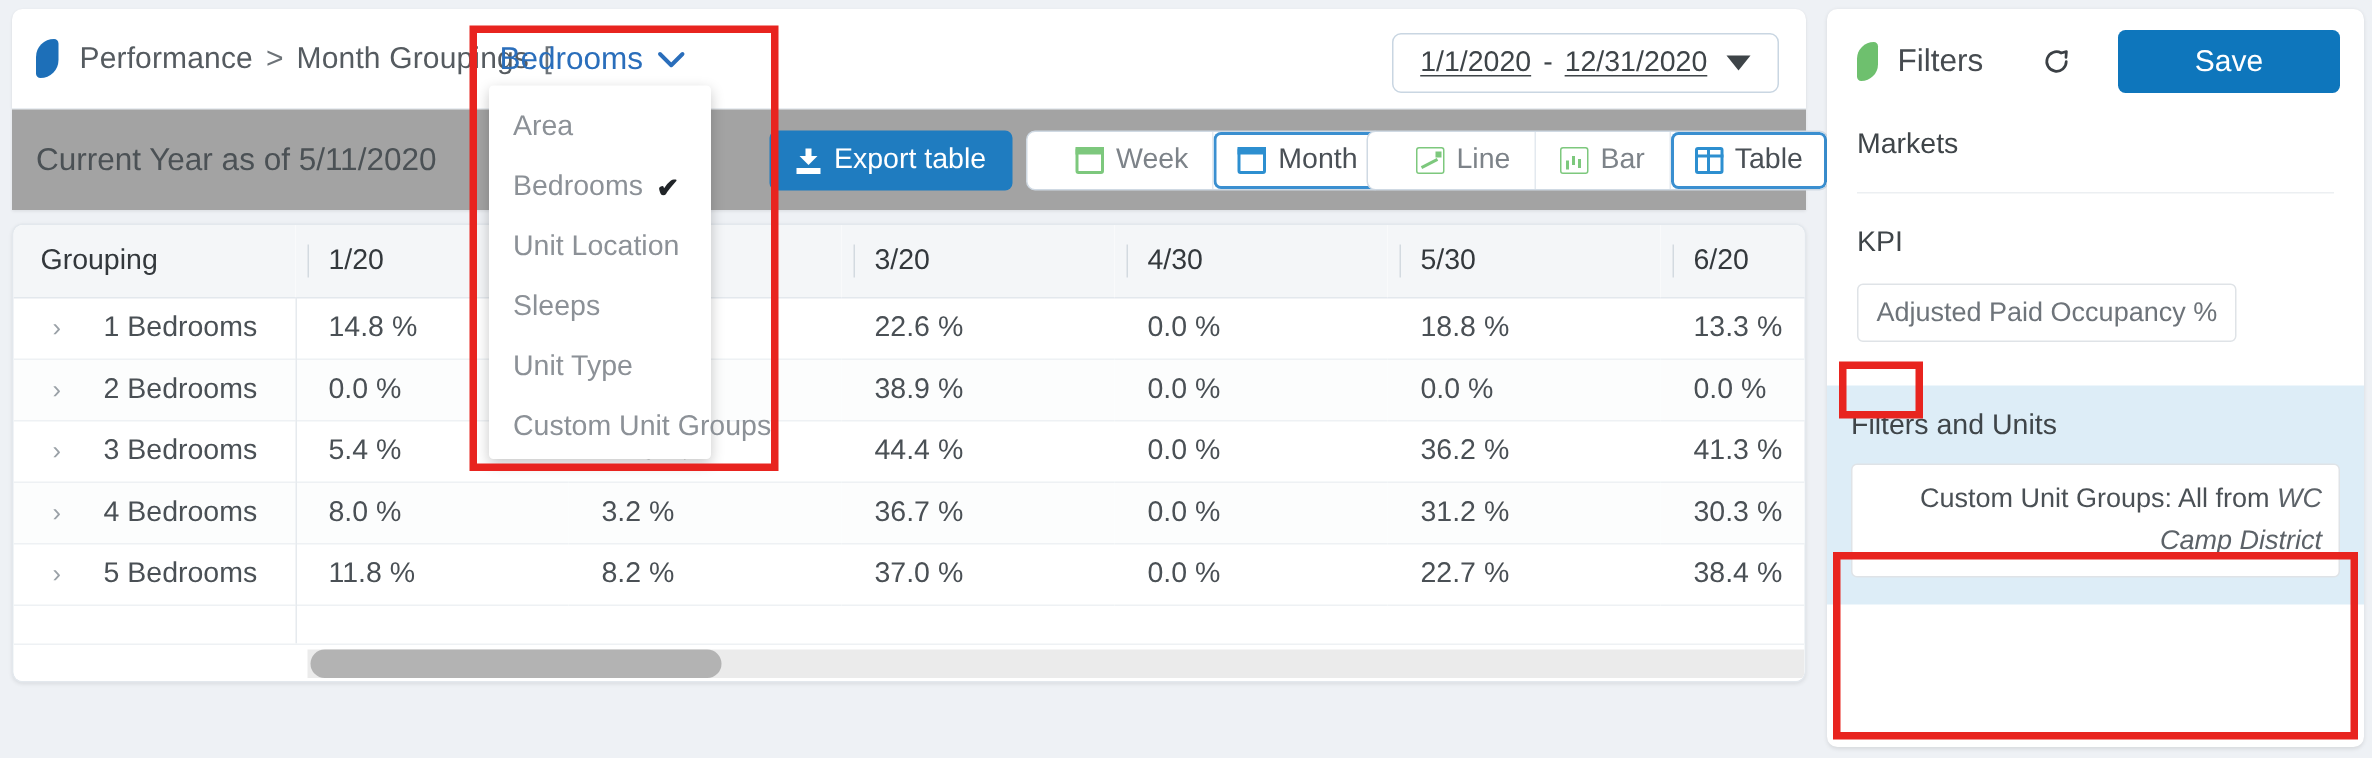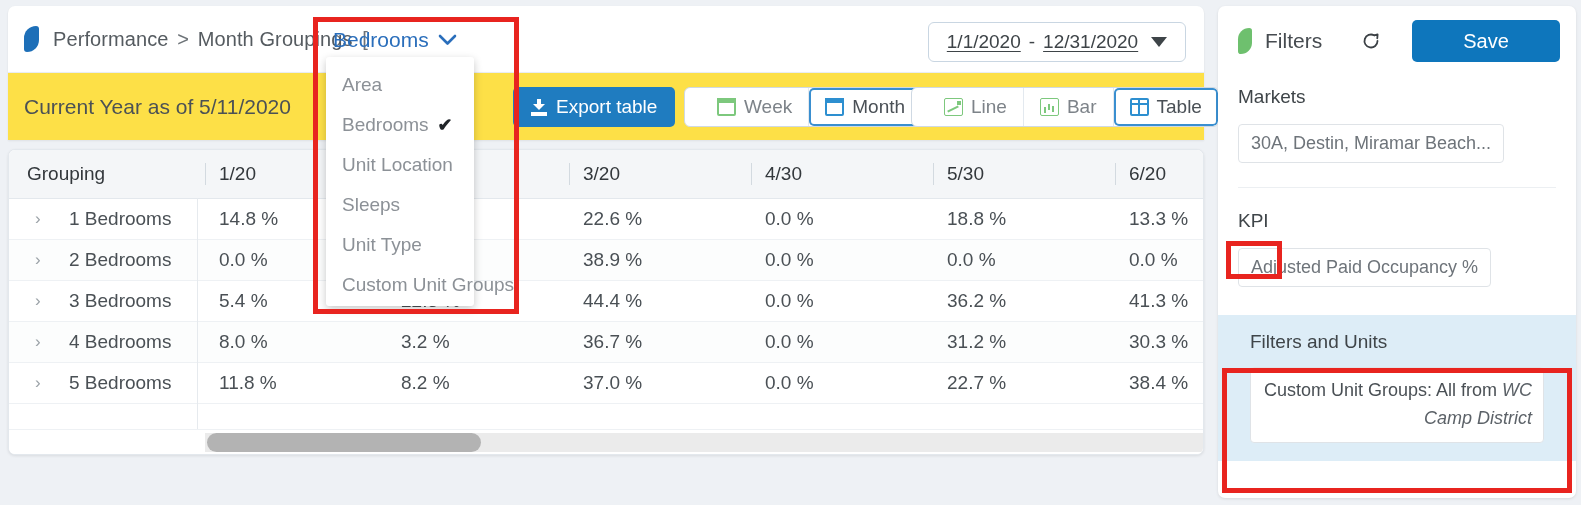--- a/index.html
+++ b/index.html
@@ -58,21 +58,21 @@
   .daterange .dash { text-decoration: none; padding: 0 1px; }
   .caret-solid {
     width: 0; height: 0; margin-left: 6px;
     border-left: 8px solid transparent;
     border-right: 8px solid transparent;
     border-top: 10px solid #3e4448;
   }
 
   
   .toolbar2 {
-    position: relative; height: 68px; background: #fde047;
+    position: relative; height: 68px; background: #a3a3a3;
     border-top: 1px solid #e9edf1;
     box-shadow: 0 1px 2px rgba(0,0,0,0.07);
     display: flex; align-items: center; padding: 0 16px;
   }
   .asof { font-size: 21px; color: #4b5155; white-space: nowrap; }
 
   .btn-export {
     position: absolute; left: 505px; top: 14px;
     height: 40px; background: #1f7cc0; color: #fff;
     border: none; border-radius: 5px;
@@ -256,21 +256,21 @@
     display: inline-block; border: 1px solid #dfe3e7;
     border-radius: 4px; background: #fff;
     font-size: 18px; color: #6e747a;
     padding: 8px 12px; max-width: 100%;
     white-space: nowrap; overflow: hidden; text-overflow: ellipsis;
     cursor: pointer;
   }
   .rp-div { height: 1px; background: #eceff2; margin: 20px 0 0; }
   .fu-block {
     margin-top: 24px; background: #ddedf7;
-    padding: 16px 32px 18px; position: relative;
+    padding: 16px 16px 18px; position: relative;
   }
   .fu-label { font-size: 19px; color: #3f4549; margin-bottom: 14px; }
   .fu-chip {
     border: 1px solid #dfe3e7; background: #fff; border-radius: 4px;
     font-size: 18px; color: #4a5055; padding: 9px 11px; line-height: 1.55;
     cursor: pointer;
     text-align: right;
   }
   .fu-chip i { color: #5c6268; }
 </style>
@@ -469,21 +469,20 @@
         <svg width="22" height="22" viewBox="0 0 22 22" aria-hidden="true">
           <path d="M17.5 11 a6.5 6.5 0 1 1 -3.4 -5.7" fill="none" stroke="#3b4045" stroke-width="1.8" stroke-linecap="round"></path>
           <path d="M14.1 5.3 L17.6 4.4 L17.3 8.3" fill="none" stroke="#3b4045" stroke-width="1.8" stroke-linecap="round" stroke-linejoin="round"></path>
         </svg>
       </div>
       <button class="btn-save">Save</button>
     </div>
 
     <div class="rp-sect">
       <div class="rp-label">Markets</div>
-      <div class="rp-chip">30A, Destin, Miramar Beach...</div>
       <div class="rp-div"></div>
     </div>
 
     <div class="rp-sect" style="padding-top:22px;">
       <div class="rp-label">KPI</div>
       <div class="rp-chip">Adjusted Paid Occupancy %</div>
     </div>
 
     <div class="fu-block">
       <div class="fu-label">Filters and Units</div>

